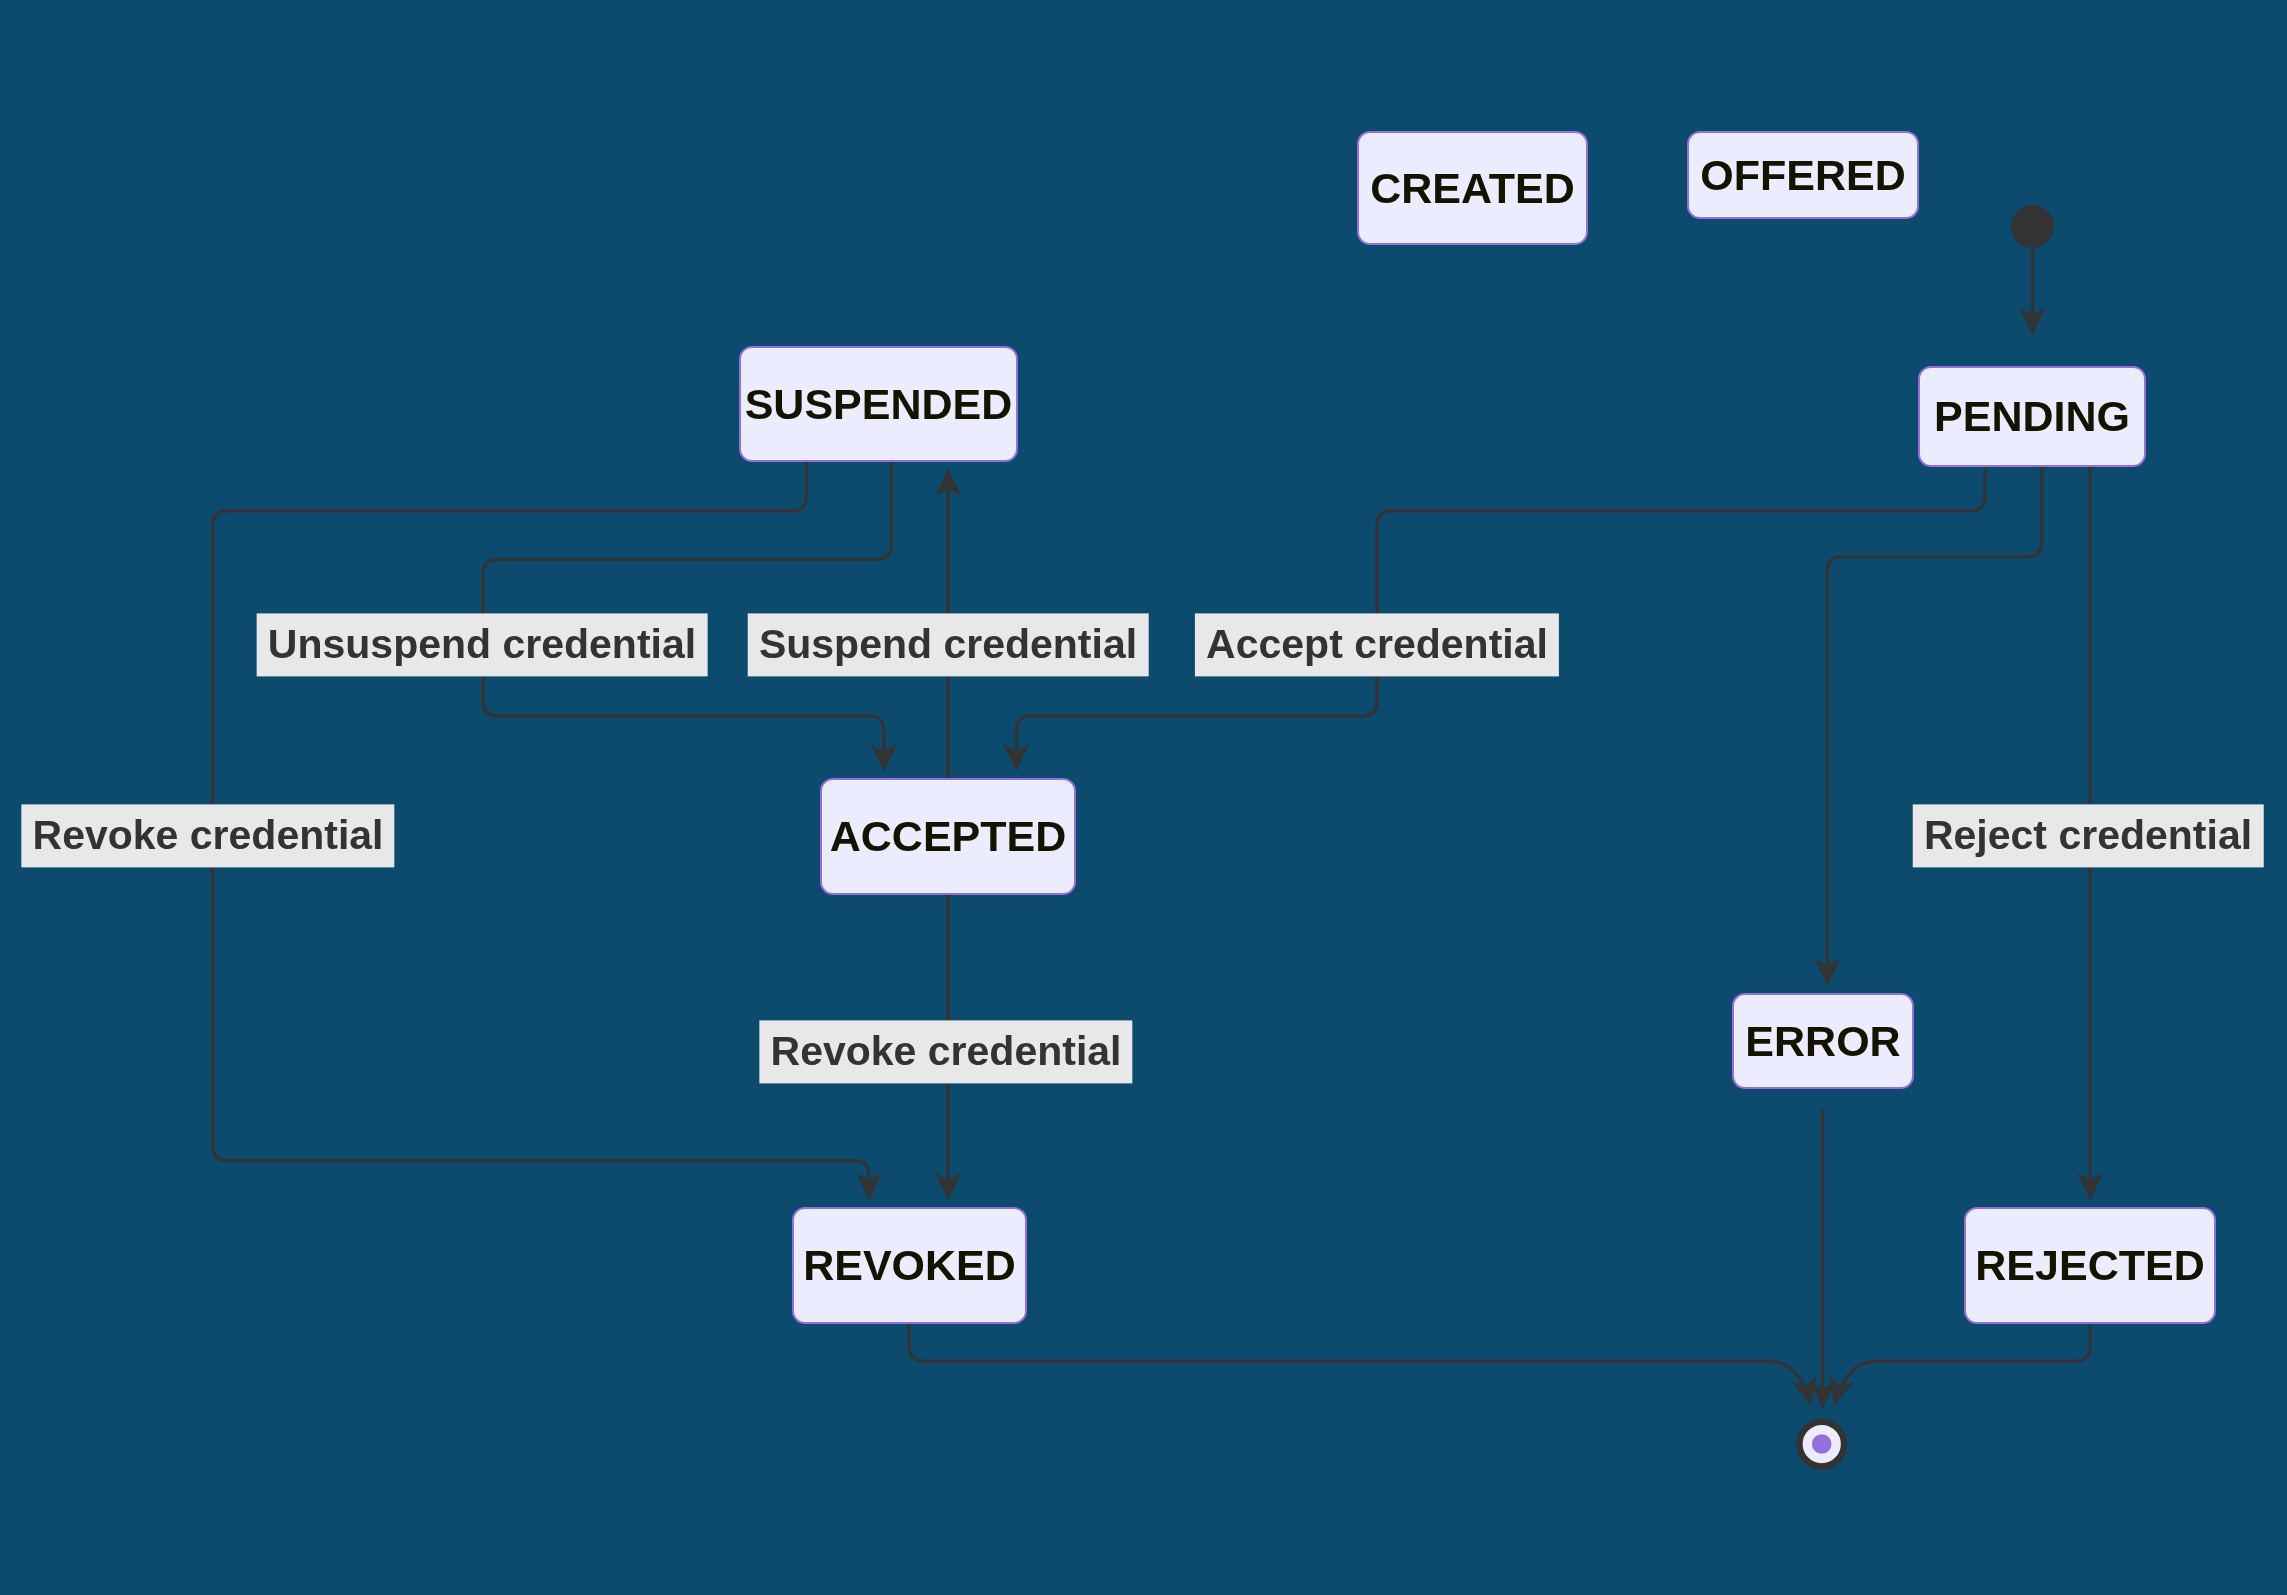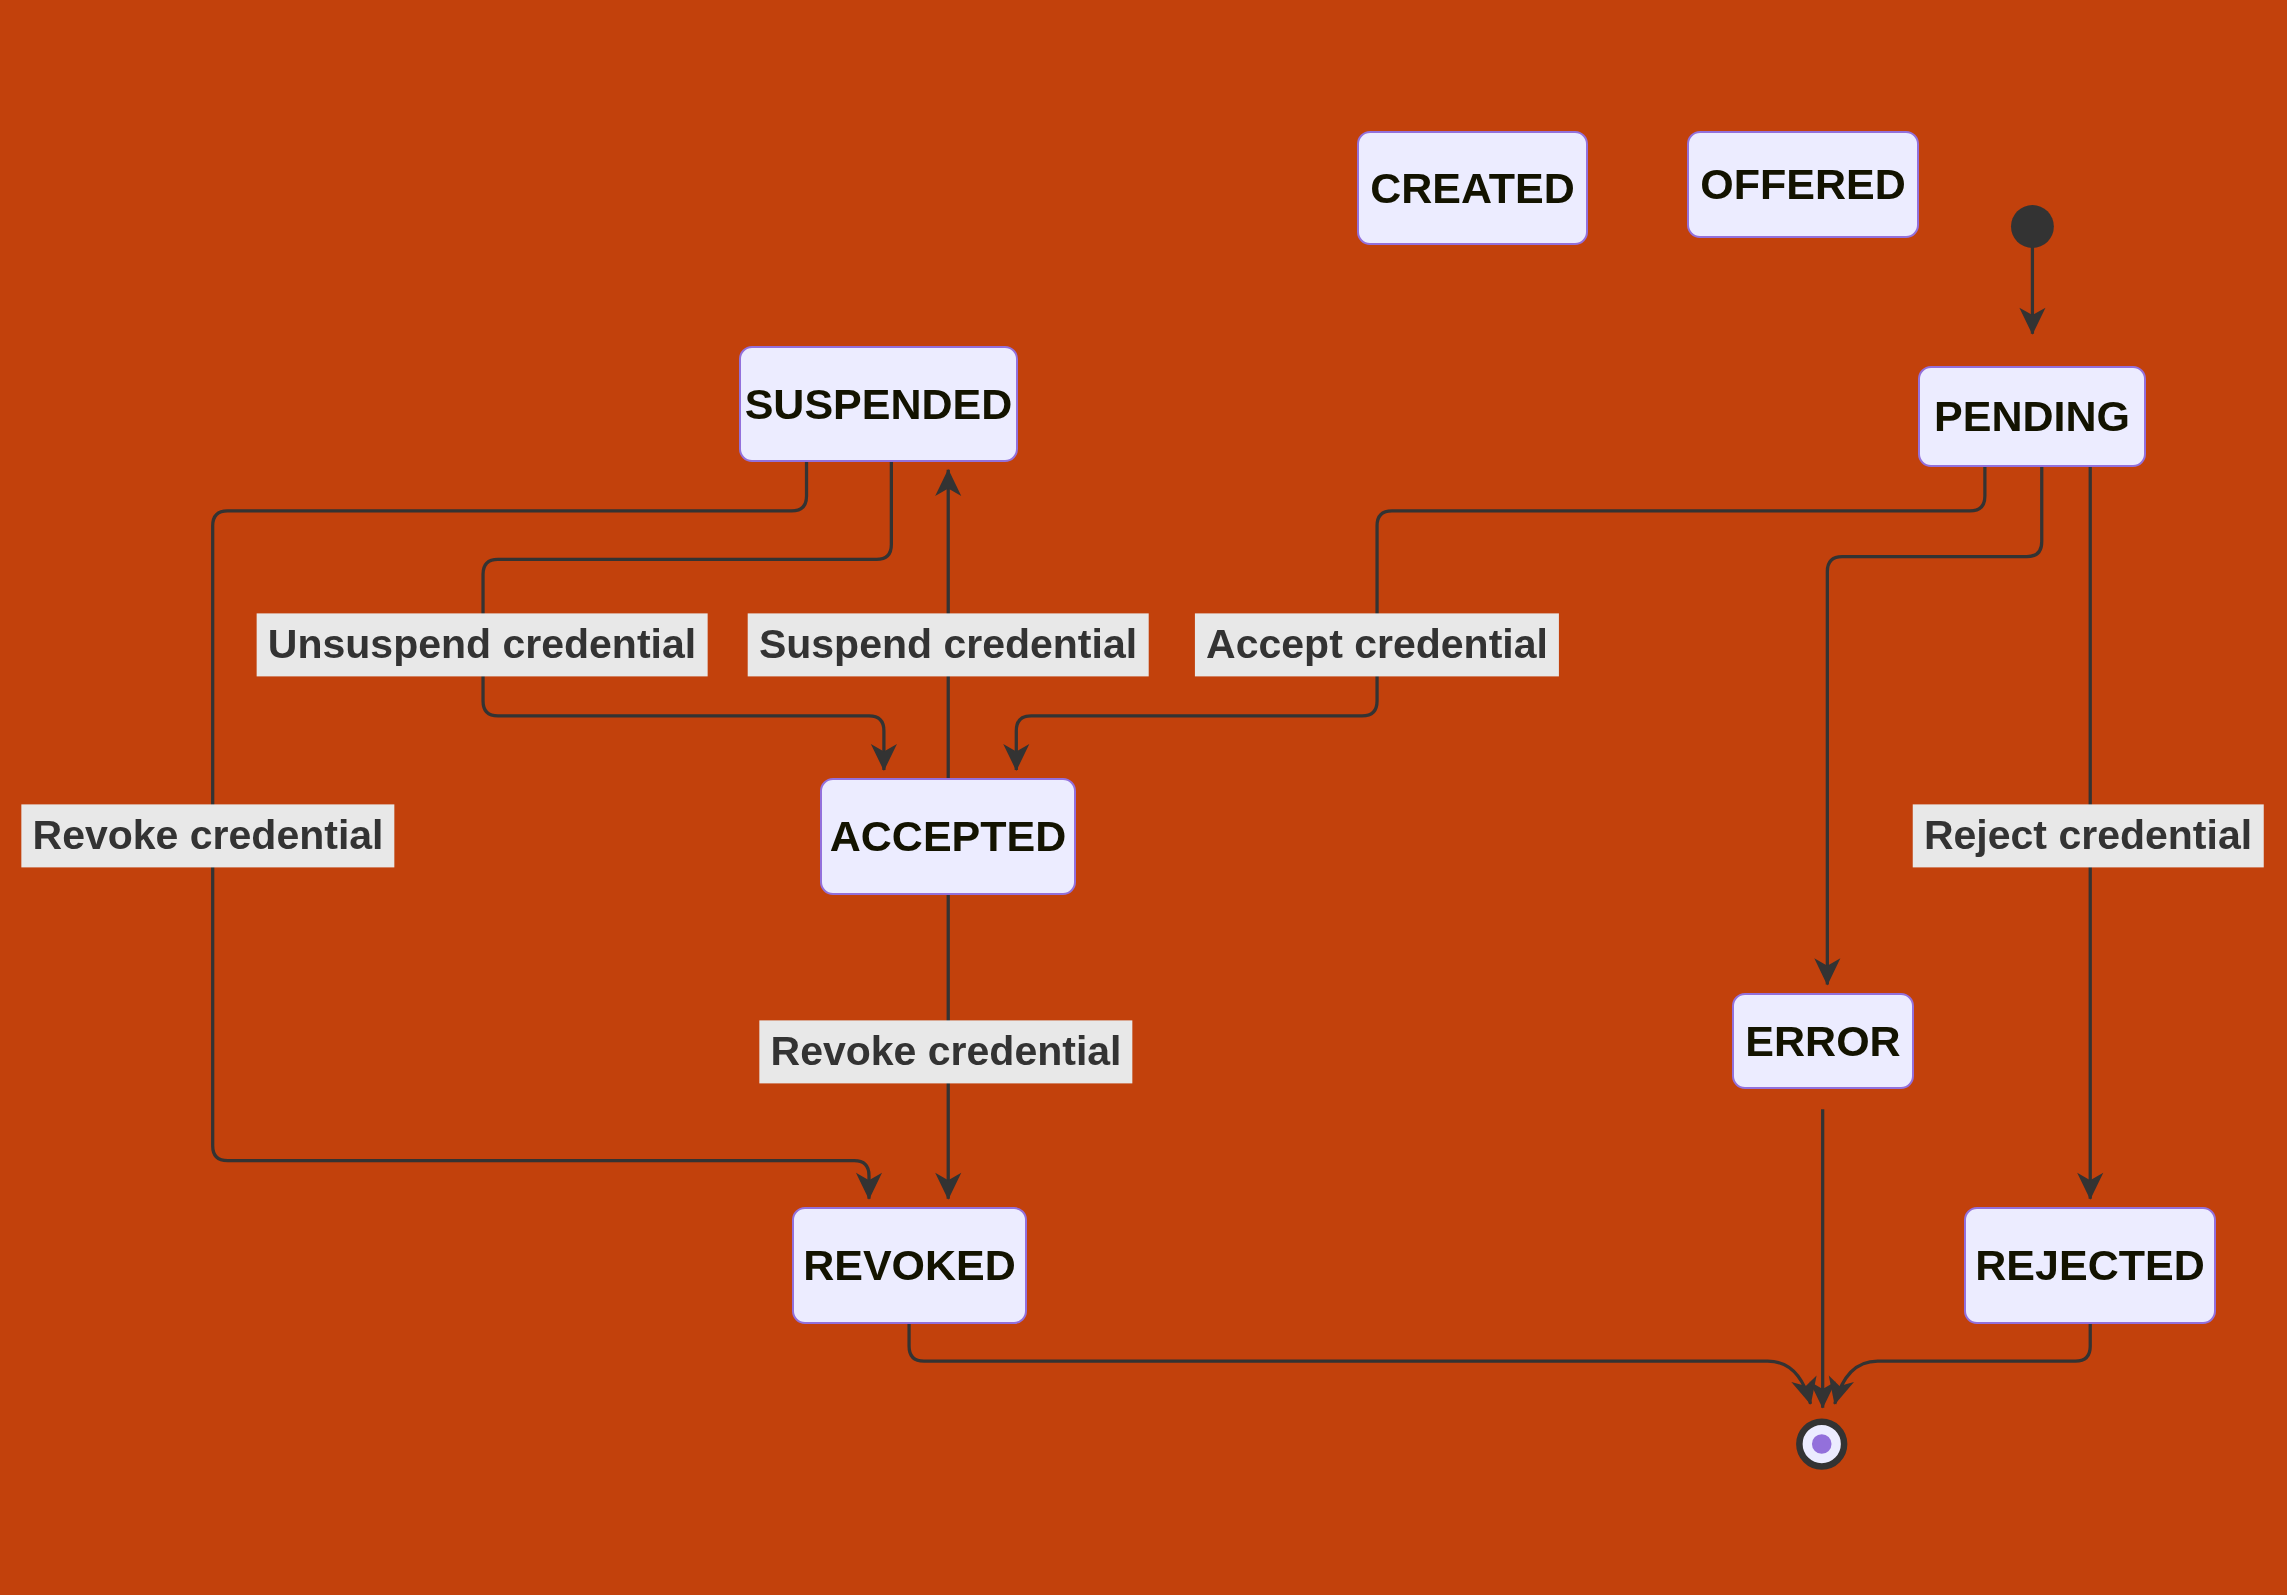--- a/index.html
+++ b/index.html
@@ -1,19 +1,19 @@
 <!DOCTYPE html>
 <html style="font-size:15px"><head>
 <meta charset="utf-8">
 <style>
   html,body{margin:0;padding:0;background:#ffffff;}
   .canvas{
     position:relative;
     width:2288px;height:1596px;
-    background:#c2410c;
+    background:#0c4a6e;
     font-family:"Liberation Sans", sans-serif;
     overflow:hidden;
   }
   .edges-svg{position:absolute;left:0;top:0;width:2288px;height:1596px;}
   .state-node{
     position:absolute;
     background:#ECECFF;
     border:2.8px solid #9370DB;
     border-radius:13px;
     box-sizing:border-box;
@@ -61,21 +61,21 @@
     <g>
       <circle cx="1954" cy="1549" r="24" fill="#ECECFF" stroke="#333333" stroke-width="7"></circle>
       <circle cx="1954" cy="1549" r="10.5" fill="#9370DB"></circle>
     </g>
   </svg>
 
   <div class="state-node" style="left:1357px;top:131px;width:231px;height:114px">
     <span>CREATED</span>
   </div>
 
-  <div class="state-node" style="left:1687px;top:131px;width:232px;height:107px">
+  <div class="state-node" style="left:1687px;top:131px;width:232px;height:88px">
     <span>OFFERED</span>
   </div>
 
   <div class="state-node" style="left:1918px;top:366px;width:228px;height:101px">
     <span>PENDING</span>
   </div>
 
   <div class="state-node" style="left:739px;top:346px;width:279px;height:116px">
     <span>SUSPENDED</span>
   </div>

